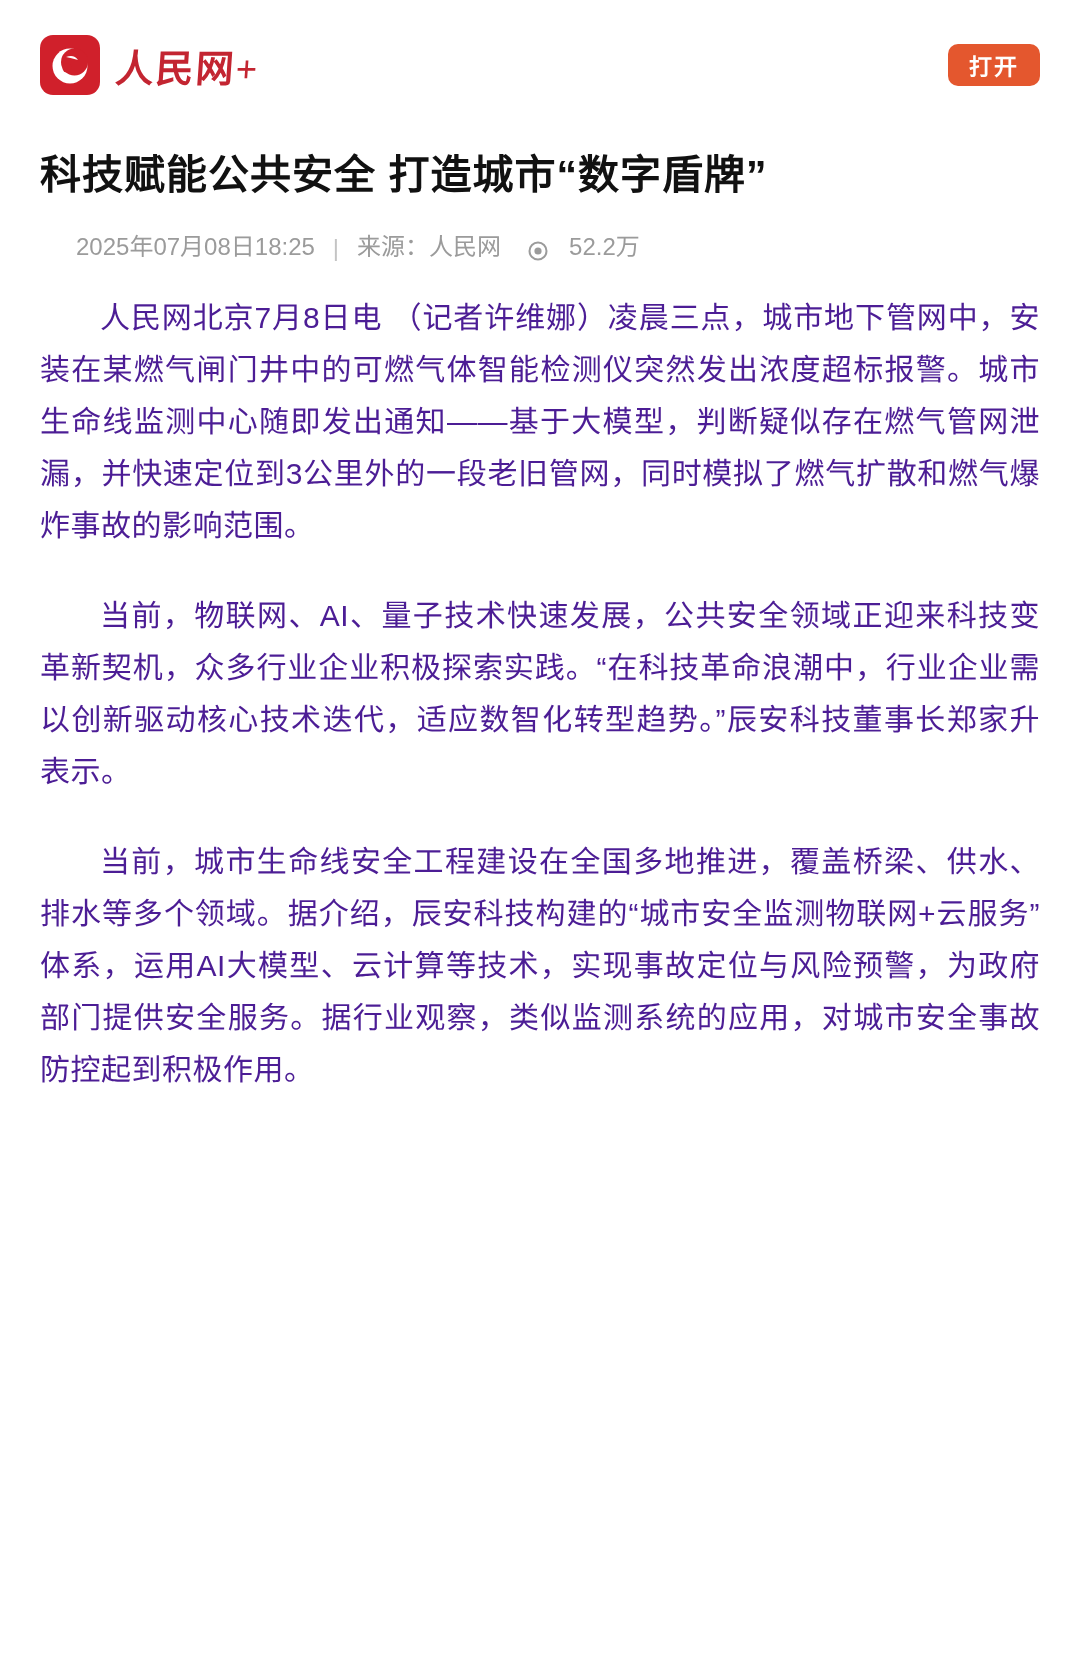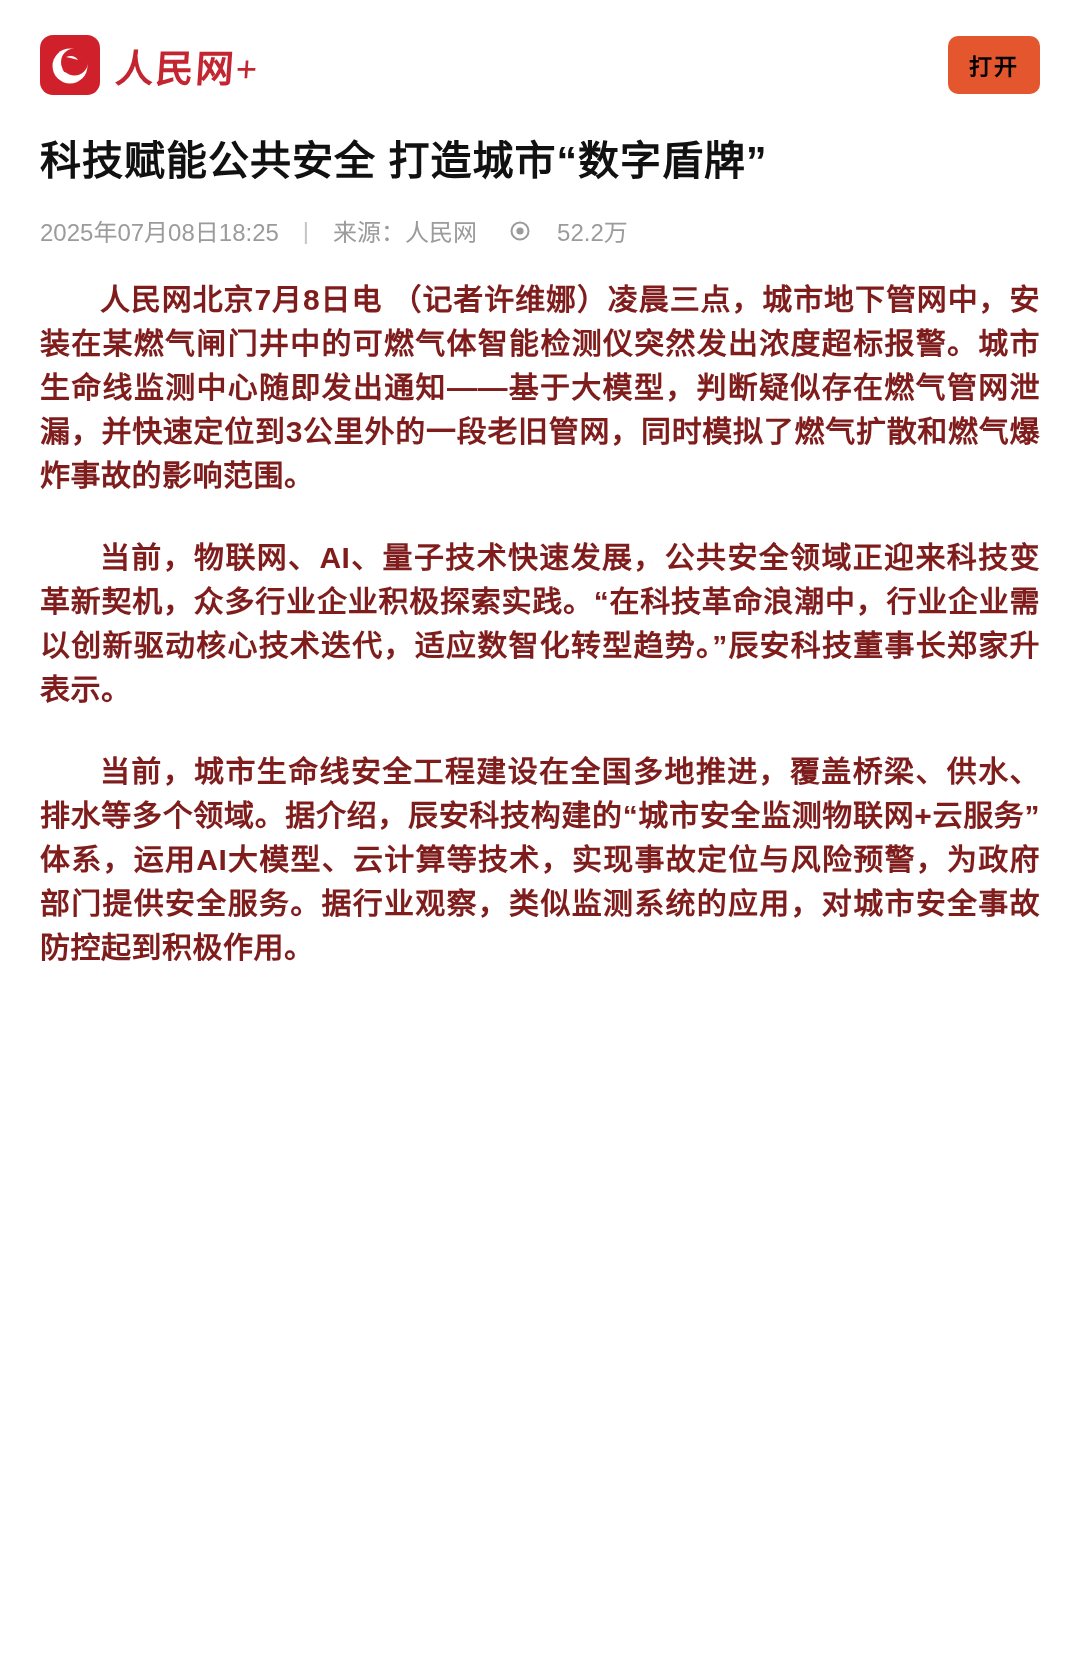--- a/index.html
+++ b/index.html
@@ -28,62 +28,62 @@
     font-size: 38px;
     font-weight: 700;
     color: #c32531;
     letter-spacing: 2px;
     transform: skewX(-4deg);
     font-family: "Liberation Serif", "DejaVu Serif", serif;
   }
   .open-btn {
     border: none;
     background: #e4572e;
-    color: #000000;
+    color: #ffffff;
     font-size: 23px;
     font-weight: 600;
     width: 92px;
-    height: 58px;
+    height: 42px;
     border-radius: 10px;
     cursor: pointer;
     font-family: inherit;
     letter-spacing: 2px;
   }
 
   
   .article-title {
-    margin-top: 38px;
+    margin-top: 52px;
     font-size: 41px;
     line-height: 1.35;
     font-weight: 700;
     color: #111111;
     letter-spacing: 1px;
   }
   .article-meta {
     margin-top: 24px;
     display: flex;
-    align-items: center;
-    gap: 22px;
+    align-items: flex-end;
+    gap: 16px;
     font-size: 24px;
     color: #9b9b9b;
+    margin-left: 36px;
   }
   .meta-divider { color: #c4c4c4; font-size: 24px; padding: 0 2px; }
   .eye-icon { display: inline-block; margin-left: 6px; }
 
   
   .article-body { margin-top: 30px; }
   .article-body p {
     font-size: 30px;
-    line-height: 44px;
-    color: #7f1d1d;
+    line-height: 52px;
+    color: #4c1d95;
     text-align: justify;
     text-indent: 2em;
     margin: 0 0 38px 0;
     letter-spacing: 0.5px;
-    font-weight: bold;
   }
 </style>
 </head>
 <body>
 
 <div class="page">
 
   <header class="app-header">
     <div class="brand">
       <svg class="logo-icon" viewBox="0 0 60 60" xmlns="http://www.w3.org/2000/svg" aria-hidden="true">

